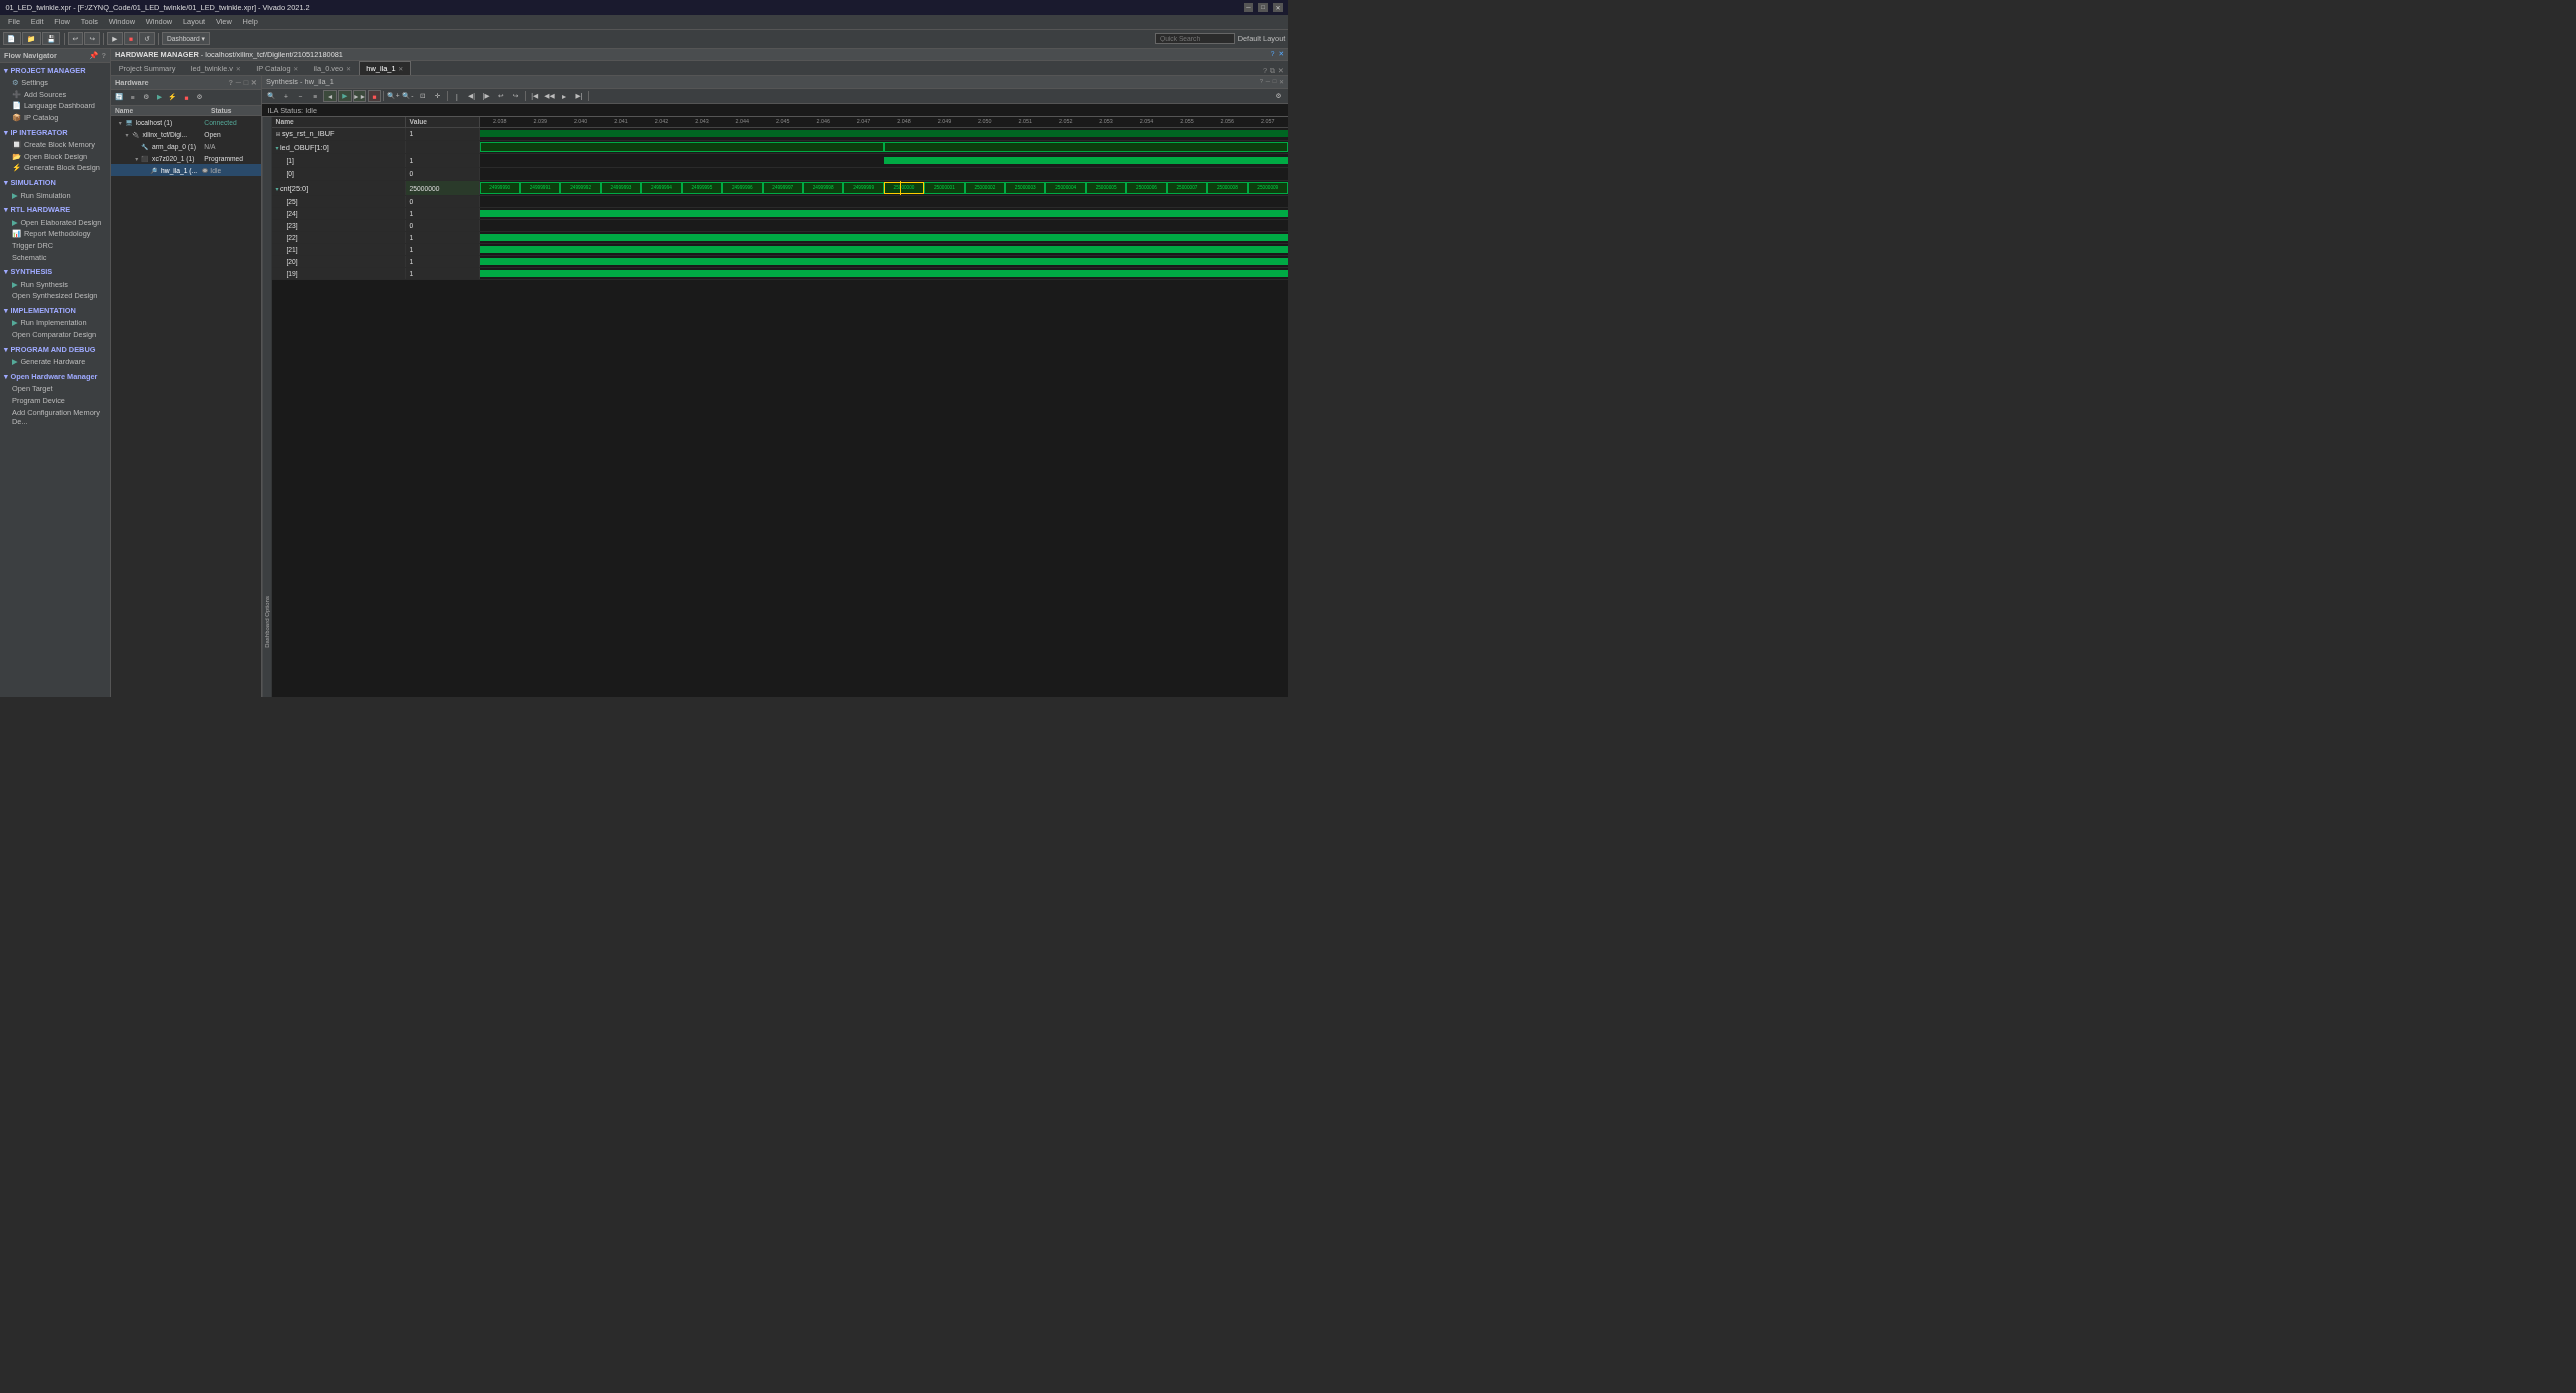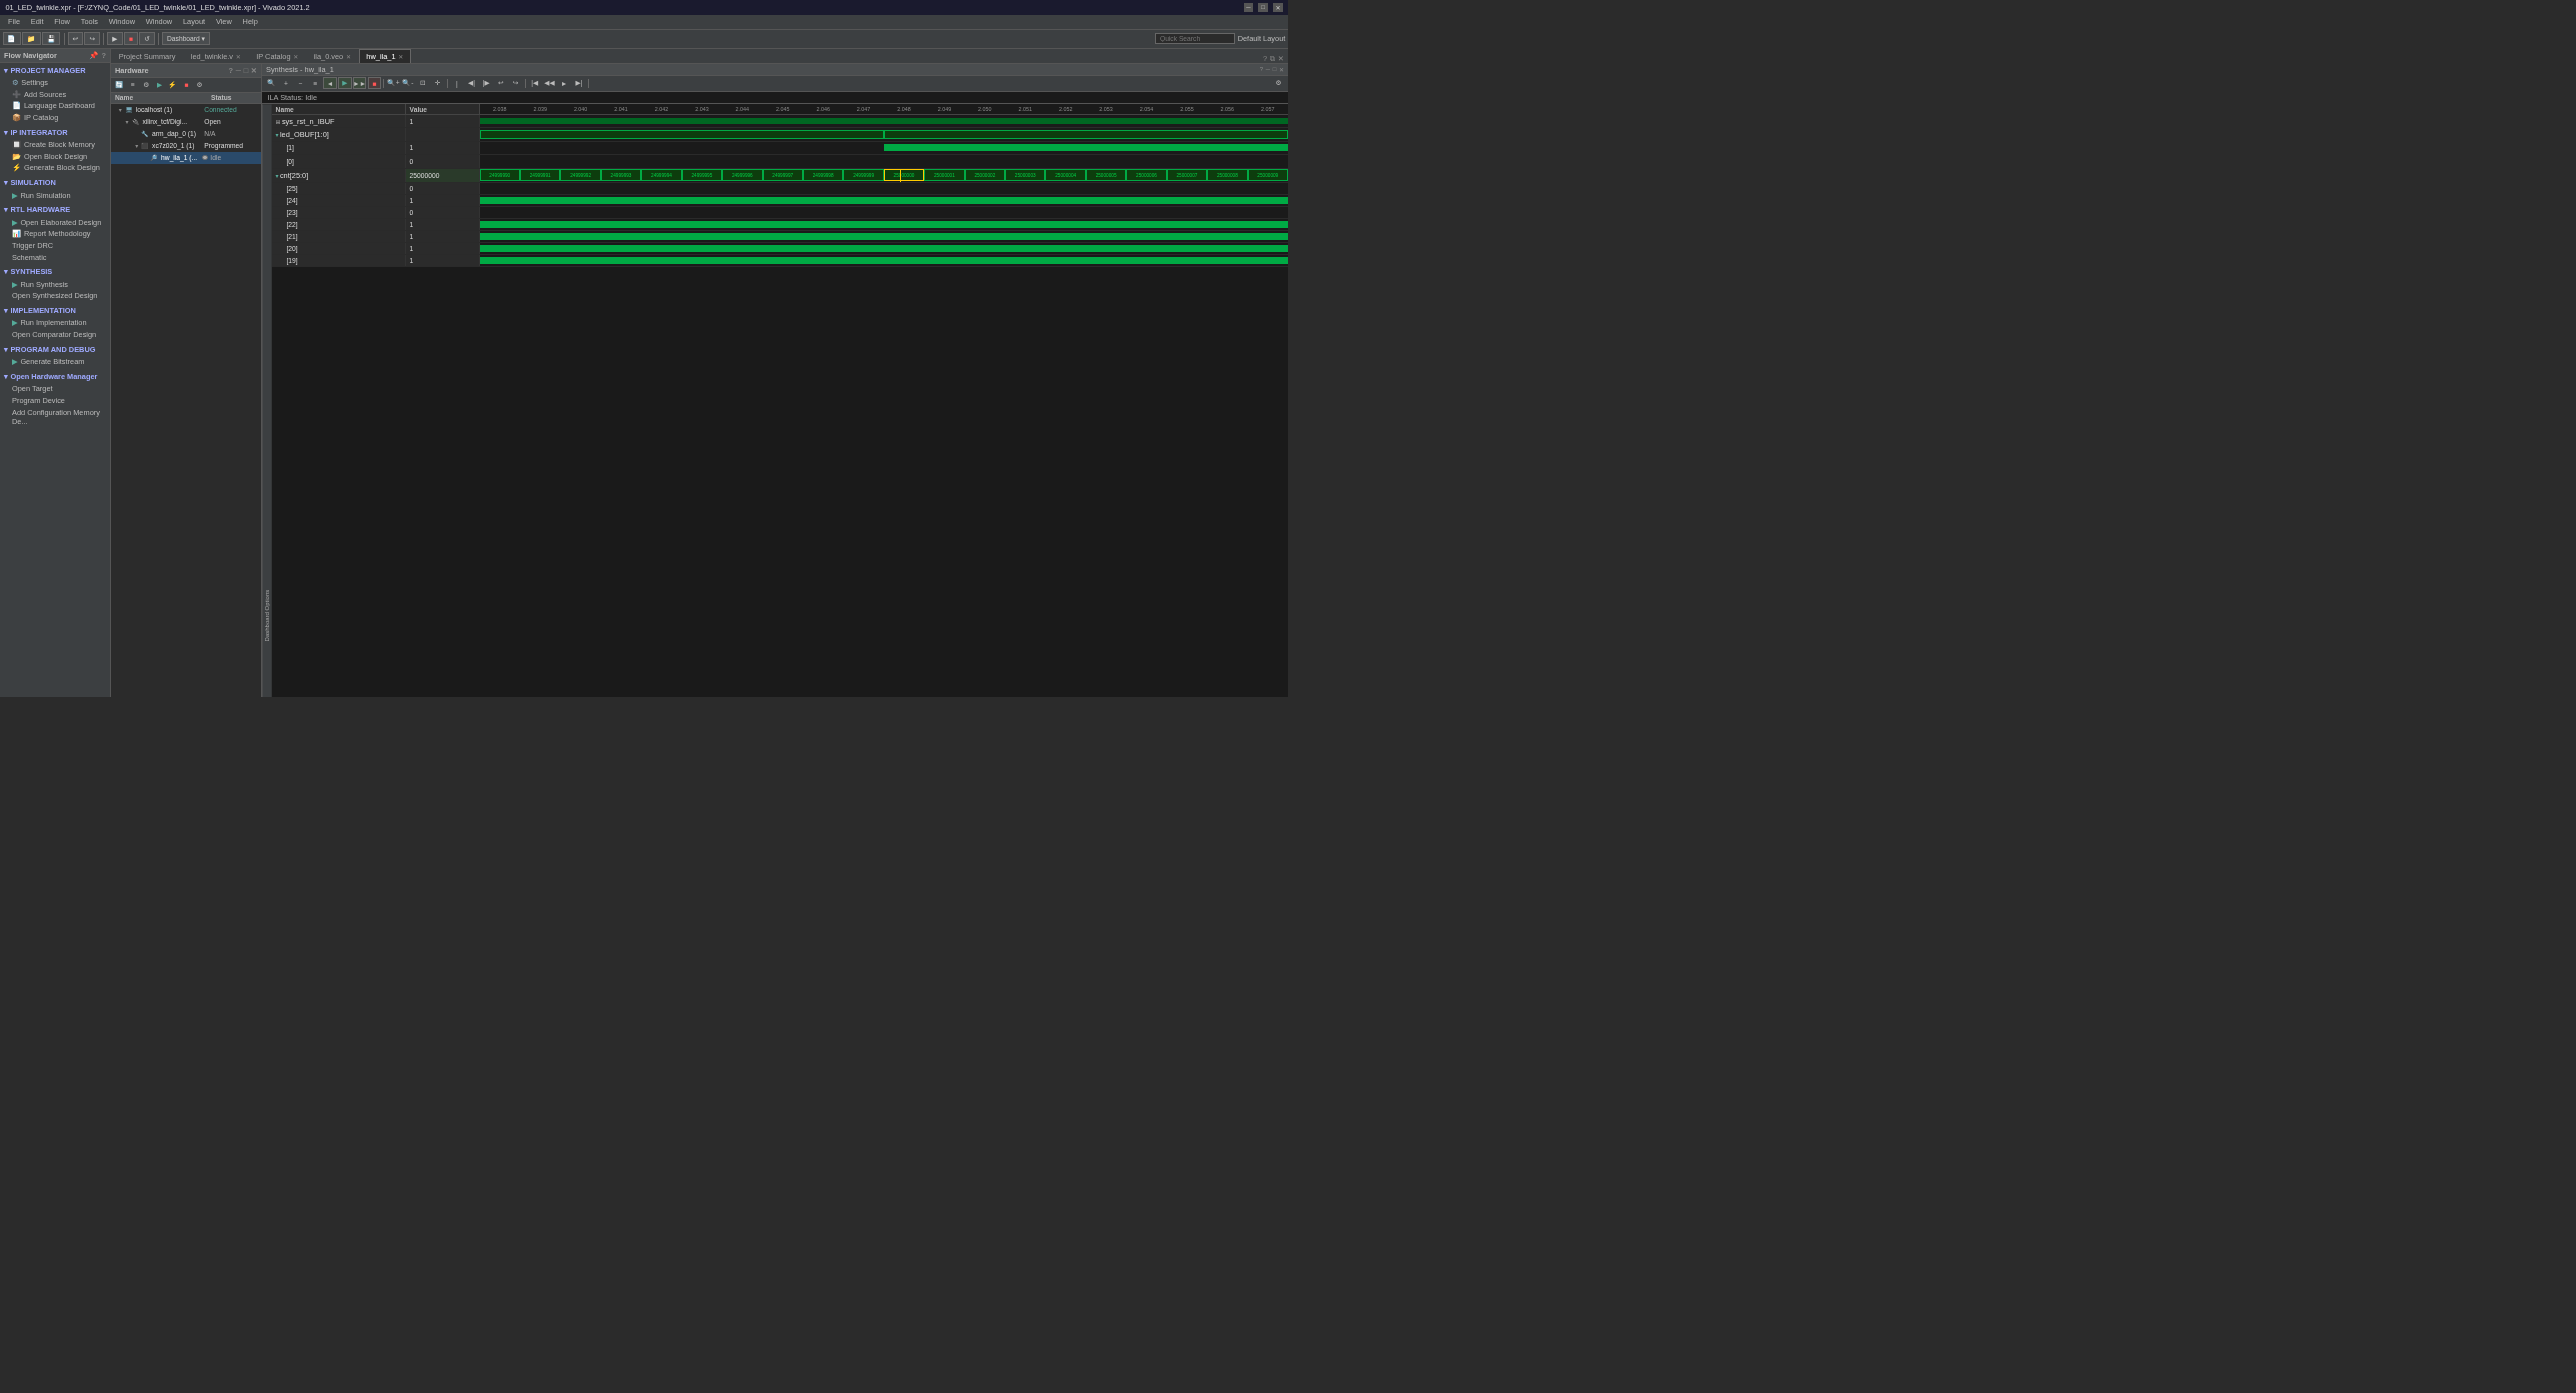--- a/index.html
+++ b/index.html
@@ -256,21 +256,21 @@
     </div>
   </div>
 
   <div class="flow-section">
     <div class="flow-section-title">
       <span>▾</span>
       <span>PROGRAM AND DEBUG</span>
     </div>
     <div class="flow-item">
       <span style="color:#5a9;">▶</span>
-      <span>Generate Bitstream</span>
+      <span>Generate Hardware</span>
     </div>
   </div>
 
   <div class="flow-section">
     <div class="flow-section-title">
       <span>▾</span>
       <span>Open Hardware Manager</span>
     </div>
     <div class="flow-item">
       <span>Open Target</span>
@@ -279,20 +279,29 @@
       <span>Program Device</span>
     </div>
     <div class="flow-item">
       <span>Add Configuration Memory De...</span>
     </div>
   </div>
 </div>
 
 <div class="right-panel">
 
+  <div class="hw-header">
+    <span>
+      <strong>HARDWARE MANAGER</strong> - <span>localhost/xilinx_tcf/Digilent/210512180081</span>
+    </span>
+    <div style="display:flex;gap:4px;">
+      <span style="color:#5af;cursor:pointer;font-size:6.7px;">?</span>
+      <span style="color:#5af;cursor:pointer;font-size:6.7px;">✕</span>
+    </div>
+  </div>
 
   <div class="tab-bar">
     <div class="tab">
       <span>Project Summary</span>
     </div>
     <div class="tab">
       <span>led_twinkle.v</span>
       <span class="tab-close">✕</span>
     </div>
     <div class="tab">

